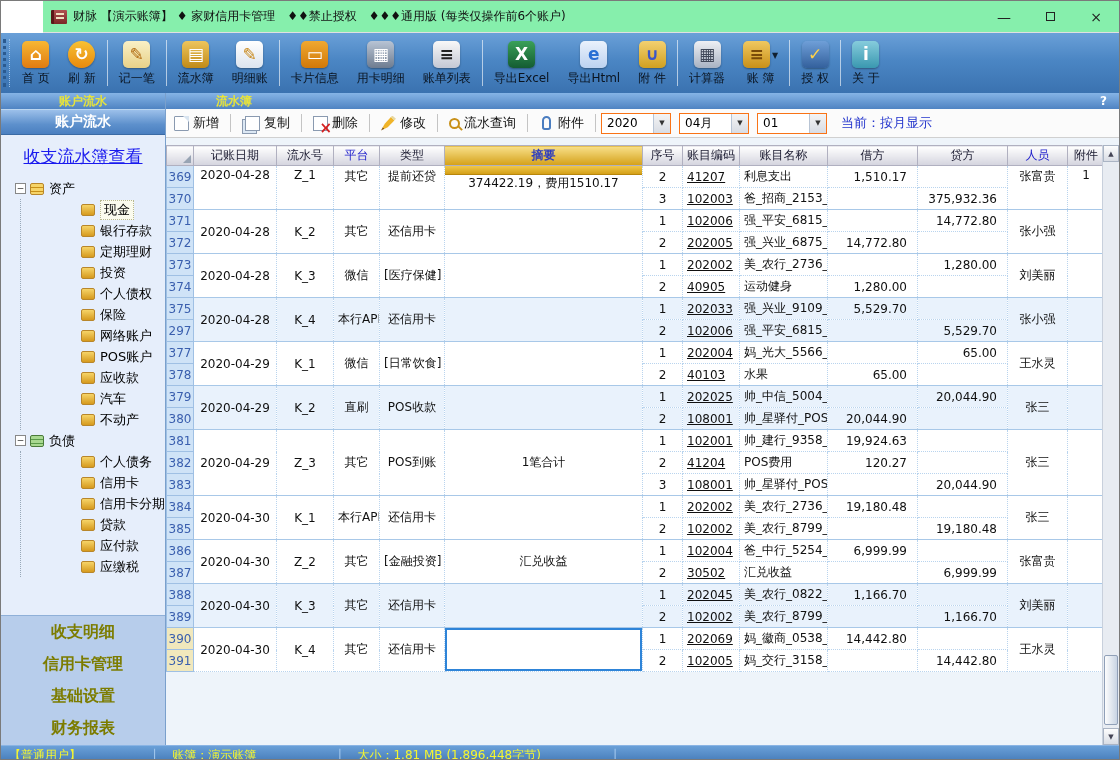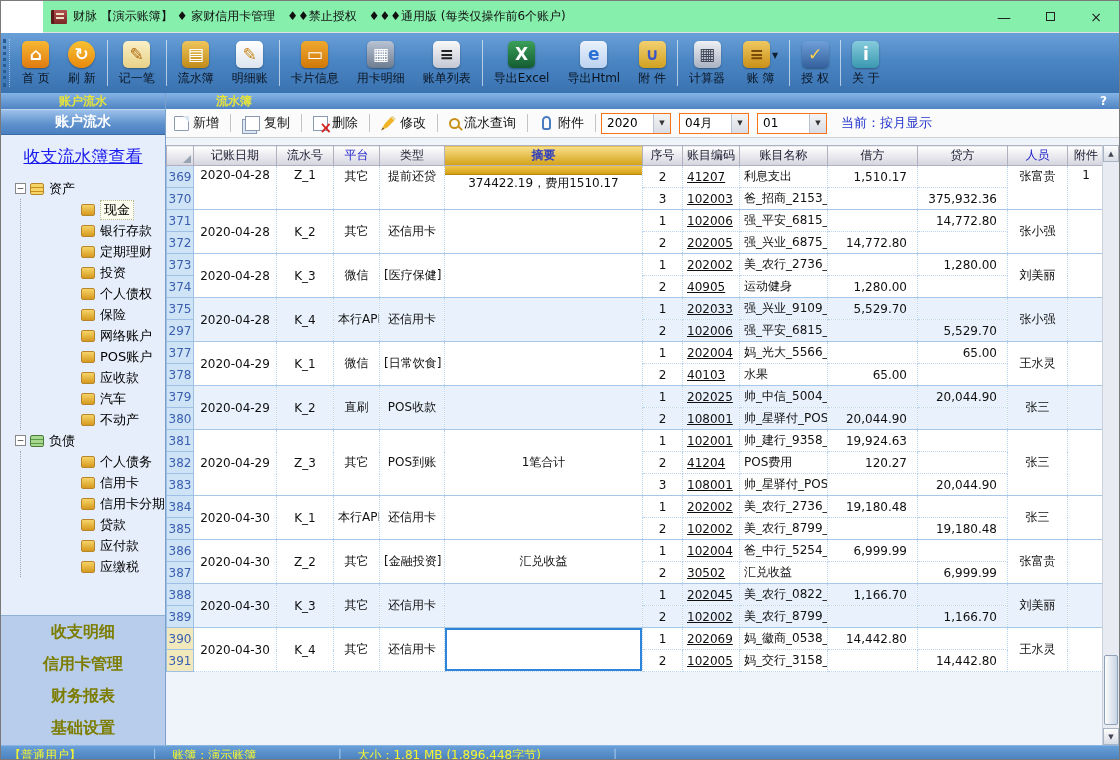--- a/index.html
+++ b/index.html
@@ -319,22 +319,22 @@
             <div class="tree-item">
               <span class="t-icon"></span>
               <span class="tree-label">应缴税</span>
             </div>
           </div>
         </div>
     </div>
     <div class="bottom-menu" id="bottom-menu">
         <div class="bm-item">收支明细</div>
         <div class="bm-item">信用卡管理</div>
+        <div class="bm-item">基础设置</div>
         <div class="bm-item">财务报表</div>
-        <div class="bm-item">基础设置</div>
       </div>
   </div>
 
   <div class="main">
     <div class="tabbar">
       <span class="tab-title">流水簿</span>
       <span class="help">?</span>
     </div>
     <div class="actionbar">
       <div id="action-buttons" style="display:flex;align-items:center;">

